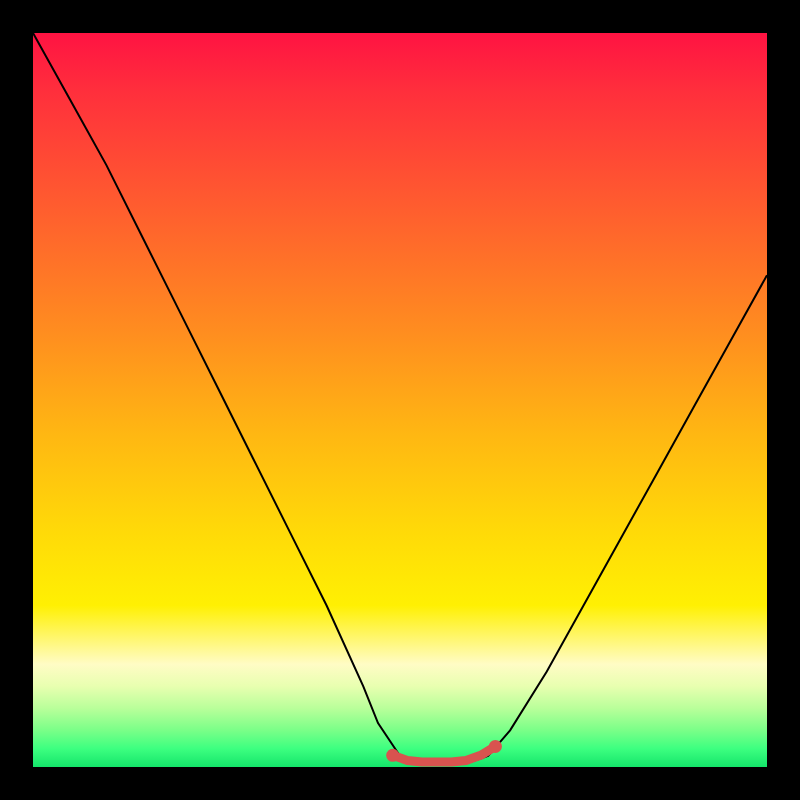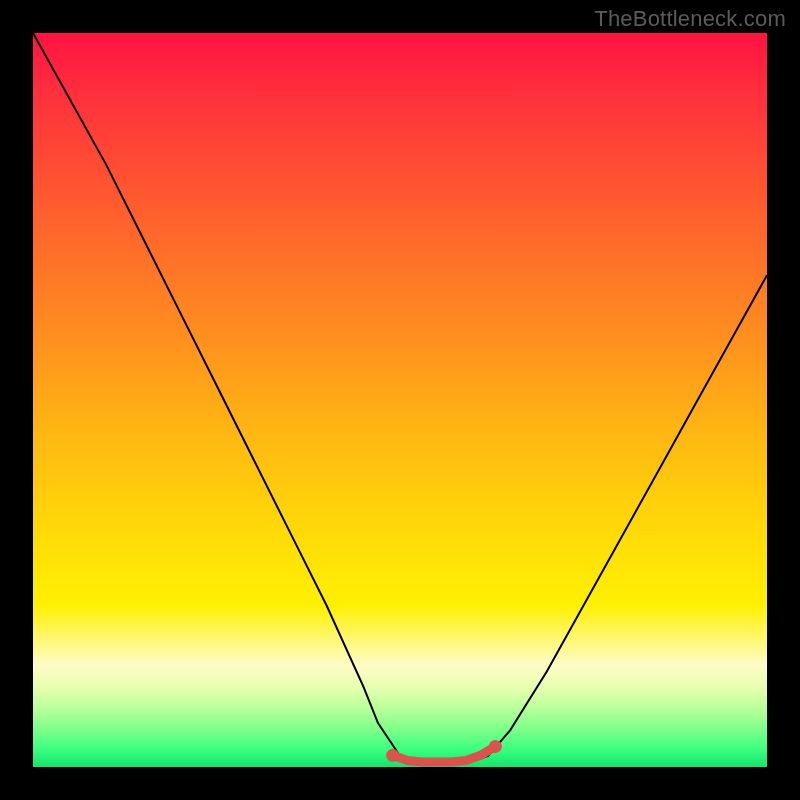--- a/index.html
+++ b/index.html
@@ -64,21 +64,20 @@
     font-size: 22px;
     letter-spacing: 0.2px;
     font-weight: 400;
   }
 </style>
 </head>
 <body>
 
 <div class="frame">
 
-  <div class="watermark">TheBottleneck.com</div>
 
   <div class="plot-area">
     <div class="gradient"></div>
 
     <svg class="curve-svg" viewBox="0 0 734 734" preserveAspectRatio="none">
       <path id="curve-path" fill="none" stroke="#000000" stroke-width="2" d="M0.0 0.0 L36.7 66.1 L73.4 132.1 L110.1 205.5 L146.8 278.9 L183.5 352.3 L220.2 425.7 L256.9 499.1 L293.6 572.5 L330.3 653.3 L345.0 690.0 L367.0 723.0 L389.0 730.3 L411.0 730.3 L433.1 730.3 L455.1 723.0 L477.1 697.3 L513.8 638.6 L550.5 572.5 L587.2 506.5 L623.9 440.4 L660.6 374.3 L697.3 308.3 L734.0 242.2"></path>
       <g id="marker-group">
           <path d="M359.7 722.3 L374.3 727.4 L389.0 728.9 L403.7 728.9 L418.4 728.9 L433.1 727.4 L447.7 722.3 L462.4 713.4" fill="none" stroke="#d9534f" stroke-width="9" stroke-linecap="round" stroke-linejoin="round"></path>
           <circle cx="359.7" cy="722.3" r="6.5" fill="#d9534f"></circle>
           <circle cx="462.4" cy="713.4" r="6.5" fill="#d9534f"></circle>

